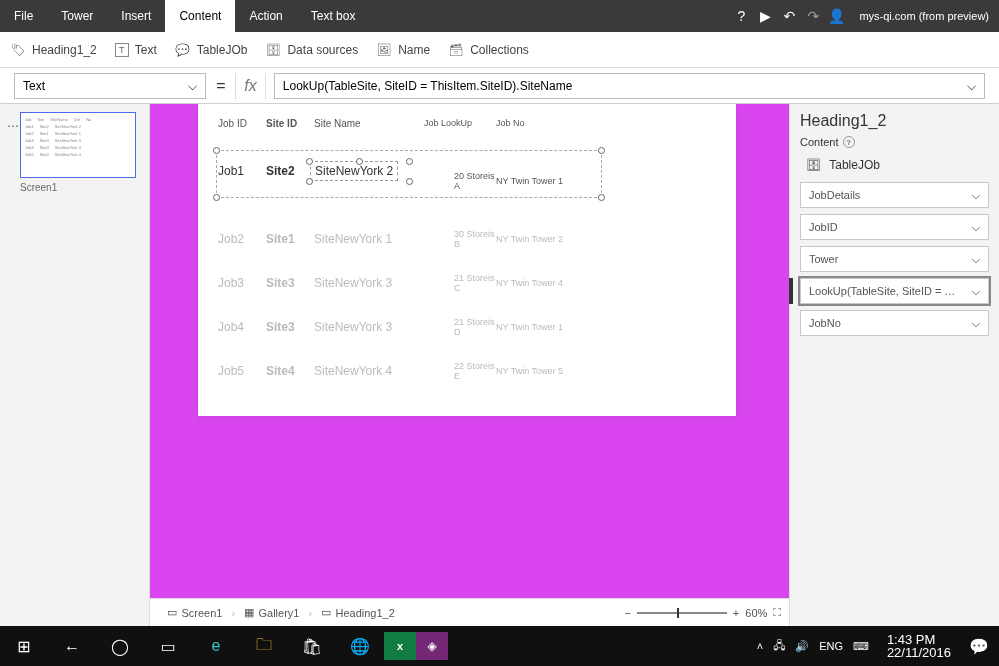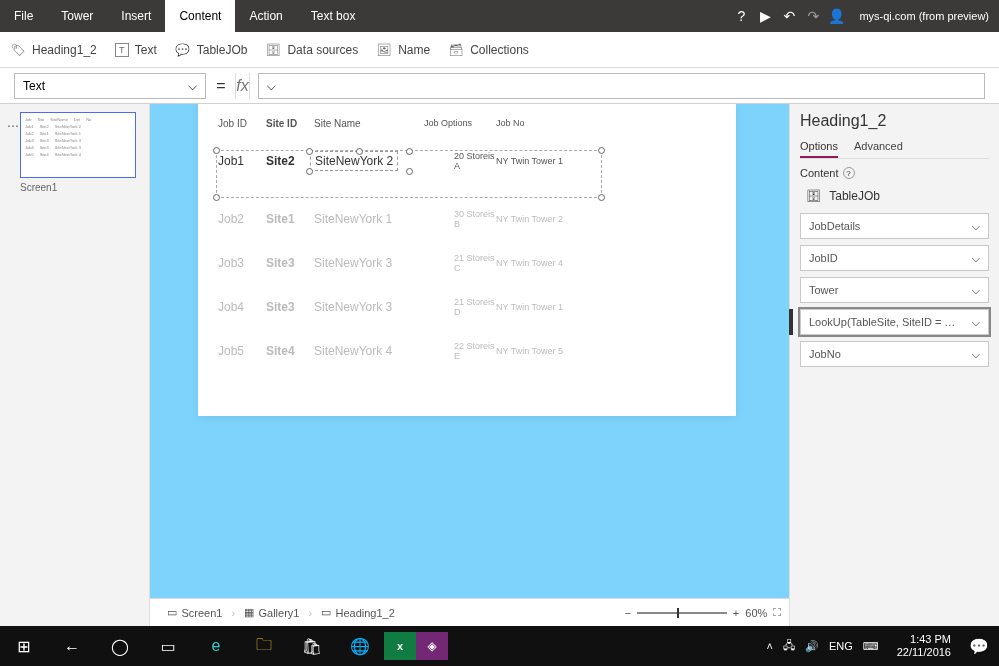--- a/index.html
+++ b/index.html
@@ -9,38 +9,38 @@
   .titlebar .tab.active { background: #fff; color: #000; }
   .titlebar .spacer { flex: 1; }
   .titlebar .icon { width: 24px; text-align: center; font-size: 14px; cursor: pointer; }
   .titlebar .user { padding: 0 10px; font-size: 11px; }
   .ribbon { height: 36px; background: #fff; border-bottom: 1px solid #ddd; display: flex; align-items: center; padding: 0 10px; gap: 18px; }
   .ribbon .item { display: flex; align-items: center; gap: 6px; font-size: 12px; color: #444; cursor: pointer; }
   .ribbon .ic { width: 16px; height: 16px; display: inline-flex; align-items: center; justify-content: center; color: #666; }
   .formulabar { height: 36px; background: #fff; border-bottom: 1px solid #d0d0d0; display: flex; align-items: center; }
   .prop-select { width: 192px; height: 26px; margin-left: 14px; border: 1px solid #bbb; background: #fff; display: flex; align-items: center; justify-content: space-between; padding: 0 8px; font-size: 12px; cursor: pointer; }
   .eq { padding: 0 10px; font-style: italic; color: #333; }
-  .fx { padding: 0 0; font-style: italic; color: #777; border-left: 1px solid #ddd; border-right: 1px solid #ddd; height: 26px; line-height: 26px; }
+  .fx { padding: 0 8px; font-style: italic; color: #777; border-left: 1px solid #ddd; border-right: 1px solid #ddd; height: 26px; line-height: 26px; }
   .formula-input { flex: 1; height: 26px; border: 1px solid #bbb; margin: 0 14px 0 8px; padding: 0 8px; font-family: Consolas, monospace; font-size: 12px; display: flex; align-items: center; justify-content: space-between; }
   .workspace { position: absolute; top: 104px; left: 0; right: 0; bottom: 40px; display: flex; }
   .left-pane { width: 150px; background: #f3f3f3; border-right: 1px solid #ddd; padding: 8px; }
   .thumb { width: 116px; height: 66px; background: #fff; border: 1px solid #4f6bed; margin-left: 12px; position: relative; }
   .thumb-dots { position: absolute; left: -14px; top: 6px; font-size: 12px; color: #555; cursor: pointer; }
   .thumb-label { font-size: 10px; color: #666; margin-left: 12px; margin-top: 4px; }
-  .canvas-area { flex: 1; background: #7dd3fc; position: relative; overflow: hidden; }
+  .canvas-area { flex: 1; background: #d946ef; position: relative; overflow: hidden; }
   .app-screen { position: absolute; left: 48px; top: 0; width: 538px; height: 312px; background: #fff; box-shadow: 0 2px 8px rgba(0,0,0,0.08); }
   .hdr-row { display: flex; padding: 14px 0 10px 20px; font-size: 10px; color: #555; }
   .data-row { display: flex; padding: 12px 0 12px 20px; font-size: 12px; color: #bbb; align-items: center; }
   .data-row.first { color: #333; }
   .c-job { width: 48px; }
   .c-site { width: 48px; font-weight: bold; }
   .c-sitename { width: 100px; }
   .c-details { width: 82px; font-size: 9px; padding-left: 10px; }
   .c-jobno { width: 100px; font-size: 9px; }
-  .data-row.first .c-details, .data-row.first .c-jobno { color: #555; }
+  .data-row.first .c-details, .data-row.first .c-jobno { color: #555; margin-top: 20px; }
   .sel-box { position: relative; border: 1px dashed #999; padding: 2px 4px; margin-left: -4px; }
   .sel-outer { position: absolute; border: 1px dashed #aaa; pointer-events: none; }
   .handle { position: absolute; width: 7px; height: 7px; background: #fff; border: 1px solid #666; border-radius: 50%; }
   .right-pane { width: 210px; background: #f3f3f3; border-left: 1px solid #ddd; padding: 8px 10px; }
   .rp-title { font-size: 16px; color: #333; margin-bottom: 6px; }
   .rp-tabs { display: flex; gap: 16px; border-bottom: 1px solid #ddd; font-size: 11px; margin-bottom: 8px; }
   .rp-tab { padding: 4px 0; cursor: pointer; color: #444; }
   .rp-tab.active { border-bottom: 2px solid #8e1b5b; color: #333; }
   .rp-sub { font-size: 11px; color: #333; margin-bottom: 10px; display: flex; align-items: center; gap: 4px; }
   .rp-table { display: flex; align-items: center; gap: 8px; font-size: 12px; color: #333; margin-bottom: 10px; margin-left: 6px; }
@@ -49,21 +49,21 @@
   .field-card.sel::before { content: ""; position: absolute; left: -12px; top: -1px; bottom: -1px; width: 4px; background: #333; }
   .bottom-bar { position: absolute; left: 150px; right: 210px; bottom: 40px; height: 28px; background: #fff; border-top: 1px solid #ddd; display: flex; align-items: center; padding: 0 8px; font-size: 11px; color: #555; }
   .crumb { display: flex; align-items: center; gap: 4px; padding: 2px 8px; border: 1px solid transparent; cursor: pointer; }
   .zoom { margin-left: auto; display: flex; align-items: center; gap: 6px; }
   .slider { width: 90px; height: 2px; background: #888; position: relative; }
   .slider::after { content: ""; position: absolute; left: 40px; top: -4px; width: 2px; height: 10px; background: #333; }
   .taskbar { position: absolute; bottom: 0; left: 0; right: 0; height: 40px; background: #101010; display: flex; align-items: center; color: #fff; }
   .tb-btn { width: 48px; height: 40px; display: flex; align-items: center; justify-content: center; font-size: 16px; cursor: pointer; }
   .tb-spacer { flex: 1; }
   .tb-sys { display: flex; align-items: center; gap: 10px; padding: 0 10px; font-size: 11px; }
-  .tb-clock { text-align: right; line-height: 13px; font-size: 11px; padding: 0 8px; }
+  .tb-clock { text-align: left; line-height: 13px; font-size: 13px; padding: 0 8px; }
   .thumb-mini { font-size: 4px; padding: 4px; color: #888; }
   .thumb-mini .r { display: flex; gap: 6px; margin-bottom: 2px; }
 </style>
 </head>
 <body>
 
 <div class="titlebar">
   <div class="tab">File</div>
   <div class="tab">Tower</div>
   <div class="tab">Insert</div>
@@ -107,20 +107,21 @@
 </div>
 
 <div class="formulabar">
   <div class="prop-select">
     <span>Text</span>
     <span>⌵</span>
   </div>
   <div class="eq">=</div>
   <div class="fx">fx</div>
   <div class="formula-input">
+    <span>LookUp(TableSite, SiteID = ThisItem.SiteID).SiteName</span>
     <span>⌵</span>
   </div>
 </div>
 
 <div class="workspace">
 
   <div class="left-pane">
     <div class="thumb">
       <div class="thumb-dots">⋯</div>
       <div class="thumb-mini">
@@ -160,21 +161,21 @@
     </div>
     <div class="thumb-label">Screen1</div>
   </div>
 
   <div class="canvas-area">
     <div class="app-screen">
       <div class="hdr-row">
         <div class="c-job">Job ID</div>
         <div class="c-site">Site ID</div>
         <div class="c-sitename">Site Name</div>
-        <div class="c-details">Job Options</div>
+        <div class="c-details">Job LookUp</div>
         <div class="c-jobno">Job No</div>
       </div>
 
       <div class="sel-outer" style="left:18px; top:46px; width:386px; height:48px;">
         <div class="handle" style="left:-4px;top:-4px"></div>
         <div class="handle" style="right:-4px;top:-4px"></div>
         <div class="handle" style="left:-4px;bottom:-4px"></div>
         <div class="handle" style="right:-4px;bottom:-4px"></div>
       </div>
 
@@ -218,24 +219,20 @@
         <div class="c-site">Site4</div>
         <div class="c-sitename">SiteNewYork 4</div>
         <div class="c-details" style="padding-left:40px">22 Storeis E</div>
         <div class="c-jobno">NY Twin Tower 5</div>
       </div>
     </div>
   </div>
 
   <div class="right-pane">
     <div class="rp-title">Heading1_2</div>
-    <div class="rp-tabs">
-      <div class="rp-tab active">Options</div>
-      <div class="rp-tab">Advanced</div>
-    </div>
     <div class="rp-sub">
       <span>Content</span>
       <span style="border:1px solid #999;border-radius:50%;width:12px;height:12px;font-size:8px;display:inline-flex;align-items:center;justify-content:center">?</span>
     </div>
     <div class="rp-table">
       <span>🗄</span>
       <span>TableJOb</span>
     </div>
     <div class="field-card">
       <span>JobDetails</span>

